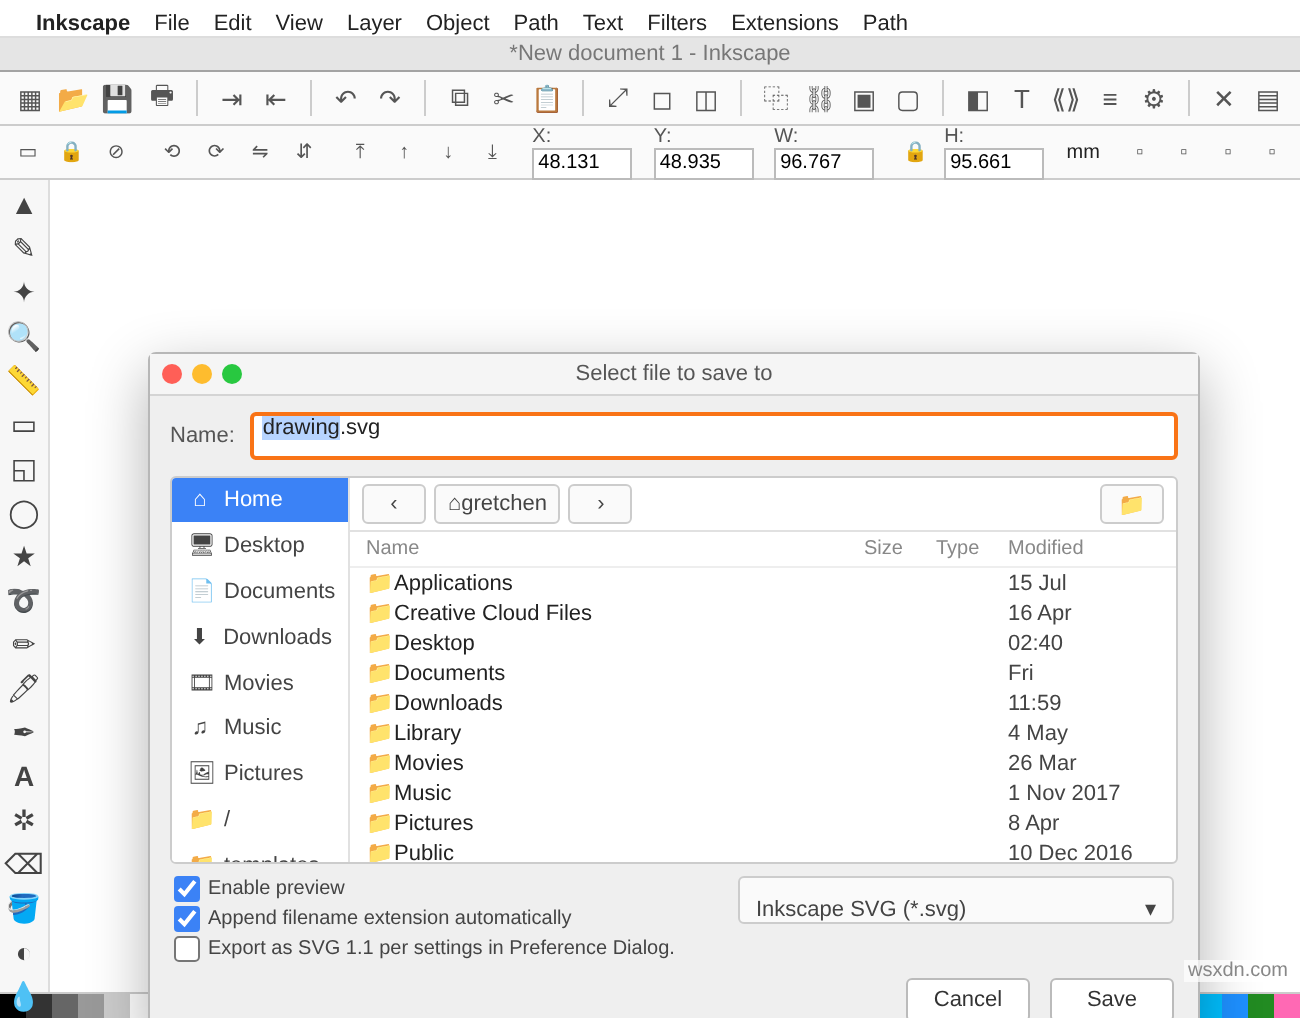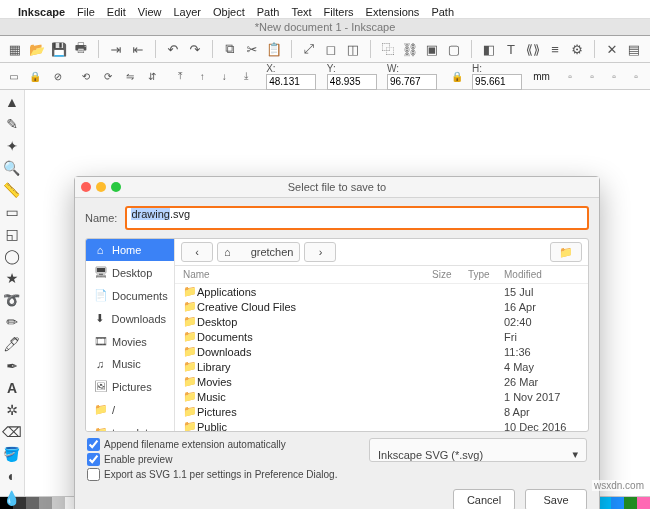--- a/index.html
+++ b/index.html
@@ -215,21 +215,21 @@
             <span class="lbl">/</span>
           </div>
           <div class="place">
             <span class="picon">📁</span>
             <span class="lbl">templates</span>
           </div>
         </div>
       <div class="main">
         <div class="pathbar">
           <div class="pbtn">‹</div>
-          <div class="pbtn">⌂ <span style="margin-left:20px">gretchen</span></div>
+          <div class="pbtn">⌂ <span style="margin-left:0">gretchen</span></div>
           <div class="pbtn">›</div>
           <div class="spacer"></div>
           <div class="pbtn">📁</div>
         </div>
         <div class="filehdr">
           <div class="c1">Name</div>
           <div class="c2">Size</div>
           <div class="c3">Type</div>
           <div class="c4">Modified</div>
         </div>
@@ -260,21 +260,21 @@
               <span class="fname">Documents</span>
               <span class="fsize"></span>
               <span class="ftype"></span>
               <span class="fmod">Fri</span>
             </div>
             <div class="frow">
               <span class="ficon">📁</span>
               <span class="fname">Downloads</span>
               <span class="fsize"></span>
               <span class="ftype"></span>
-              <span class="fmod">11:36</span>
+              <span class="fmod">11:59</span>
             </div>
             <div class="frow">
               <span class="ficon">📁</span>
               <span class="fname">Library</span>
               <span class="fsize"></span>
               <span class="ftype"></span>
               <span class="fmod">4 May</span>
             </div>
             <div class="frow">
               <span class="ficon">📁</span>
@@ -304,25 +304,25 @@
               <span class="ftype"></span>
               <span class="fmod">10 Dec 2016</span>
             </div>
           </div>
       </div>
     </div>
     <div class="dlg-opts">
       <div class="opts-left">
         <label>
             <input type="checkbox" checked="" style="">
-            <span>Append filename extension automatically</span>
+            <span>Enable preview</span>
           </label>
         <label>
             <input type="checkbox" checked="" style="">
-            <span>Enable preview</span>
+            <span>Append filename extension automatically</span>
           </label>
         <label>
             <input type="checkbox" style="">
             <span>Export as SVG 1.1 per settings in Preference Dialog.</span>
           </label>
       </div>
       <div class="ftcombo">
           <span>Inkscape SVG (*.svg)</span>
           <span>▾</span>
         </div>

